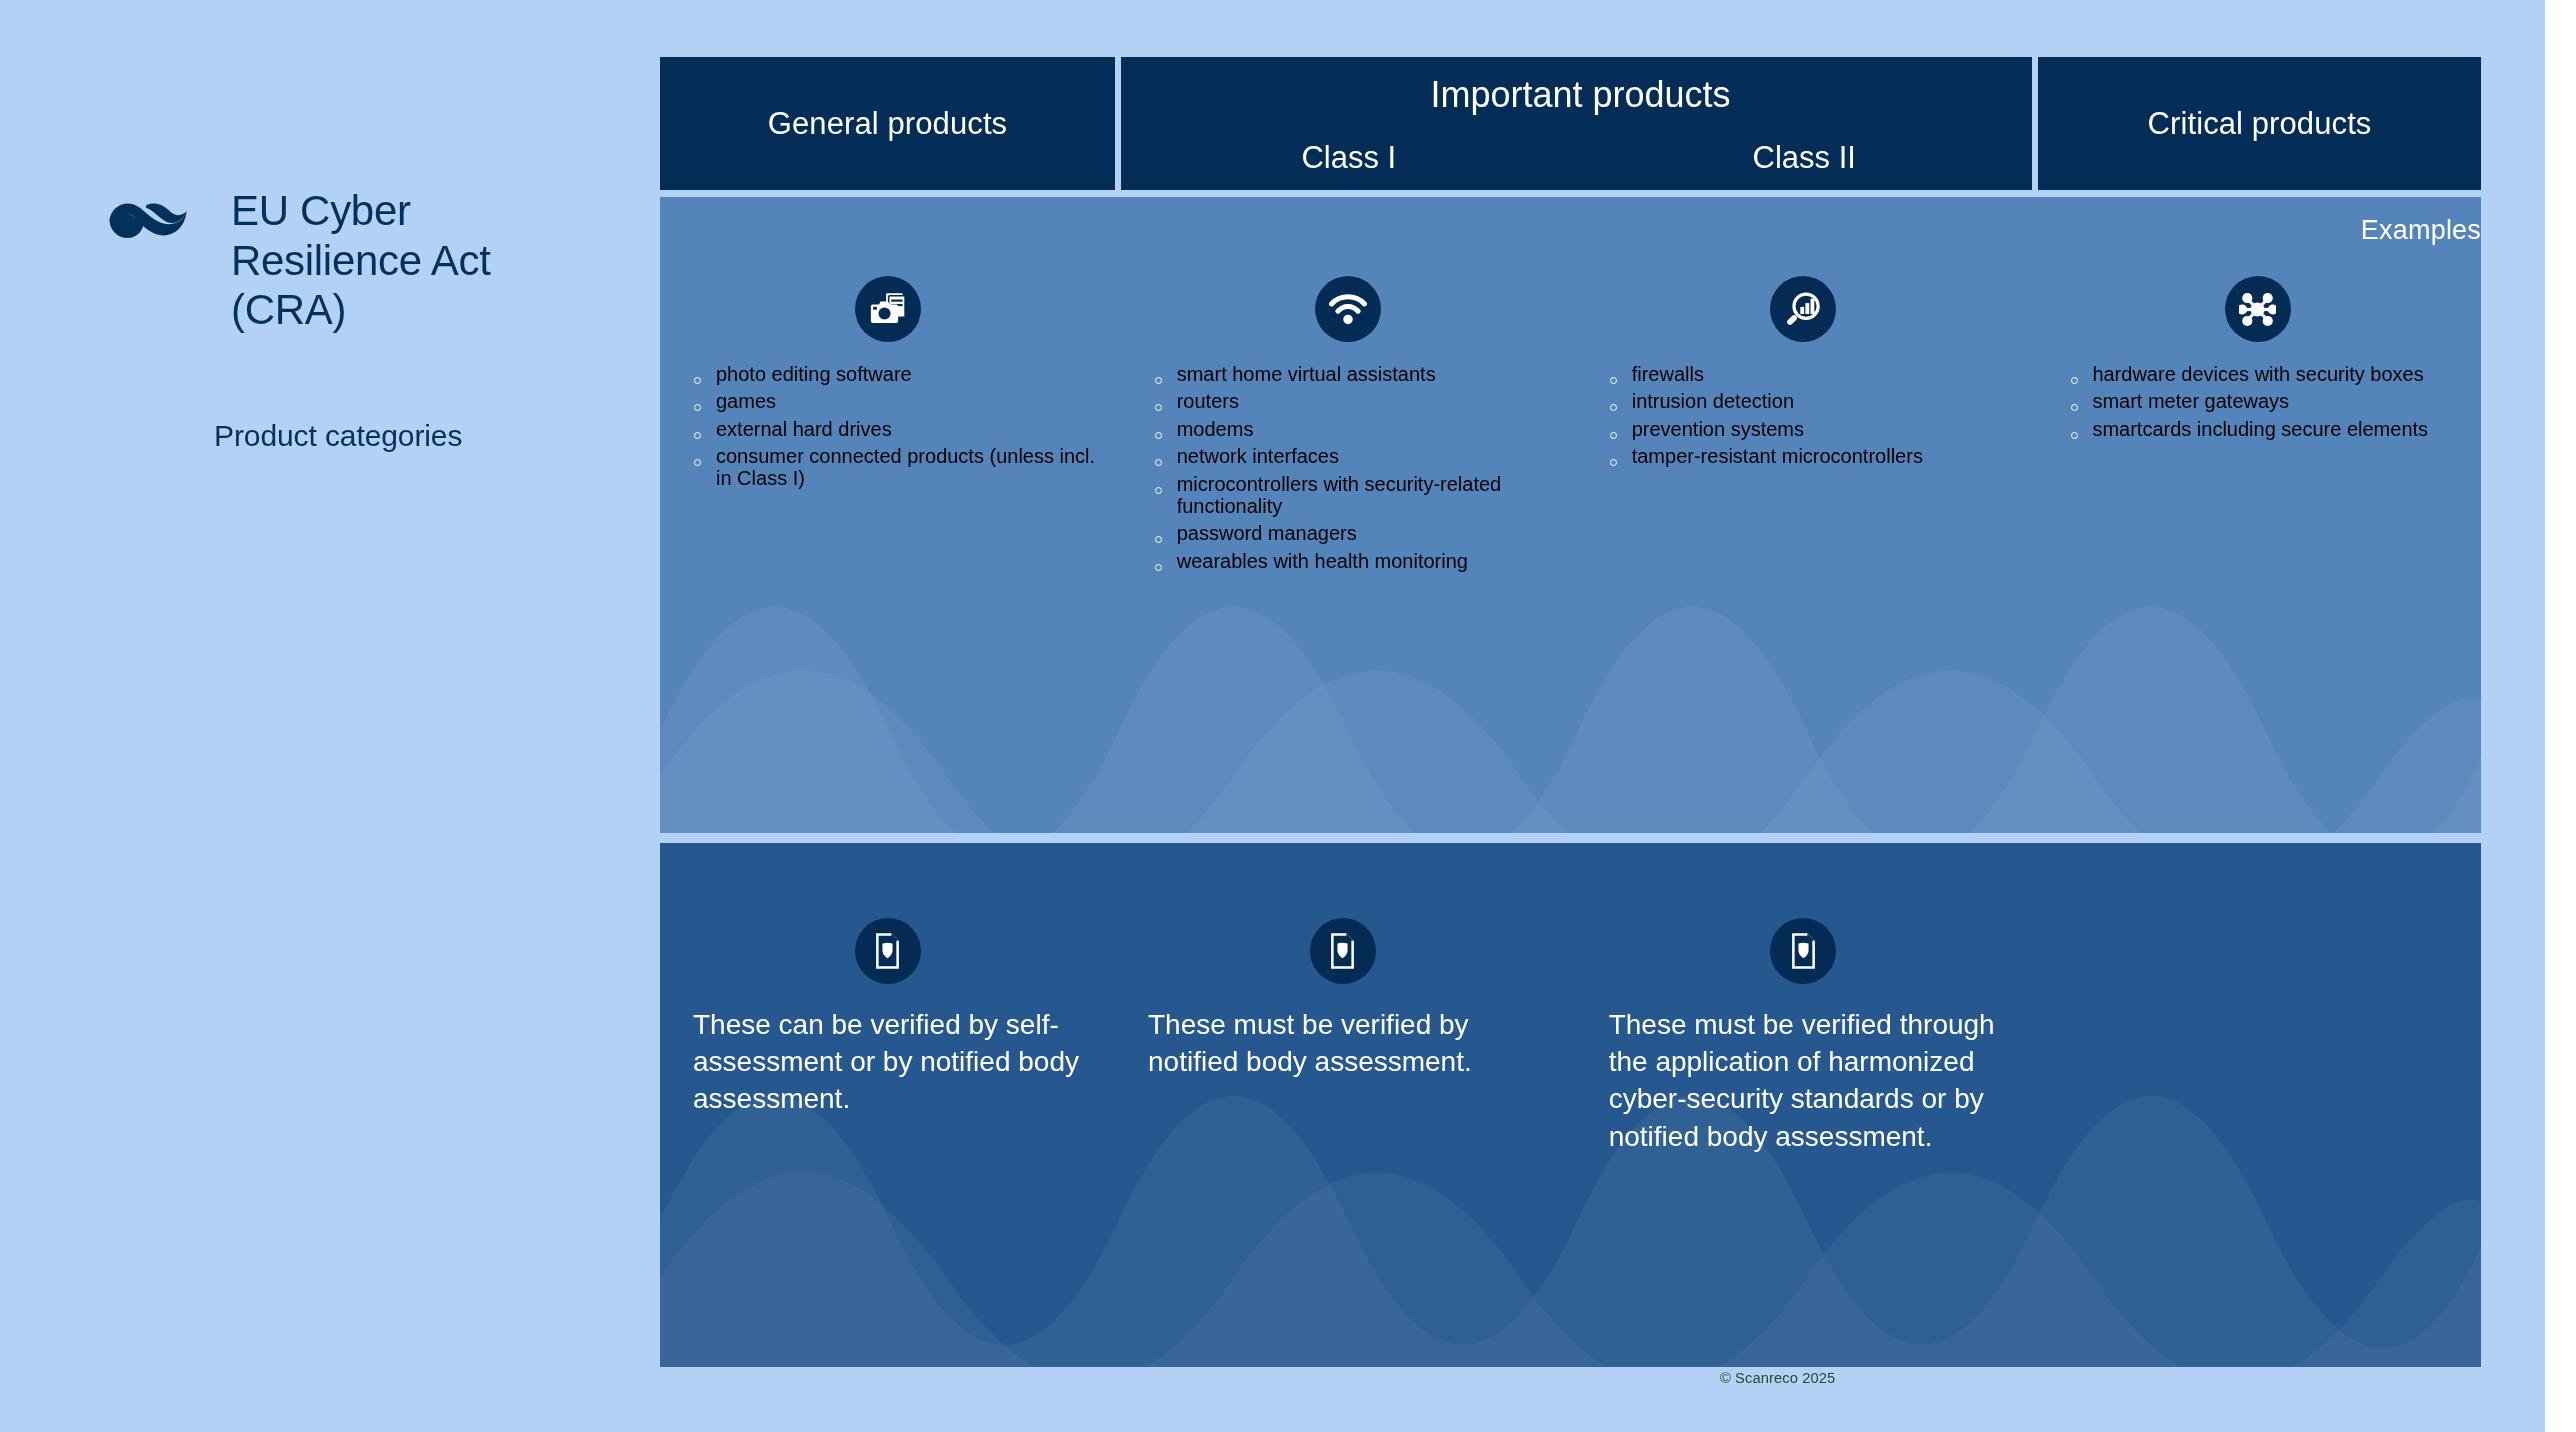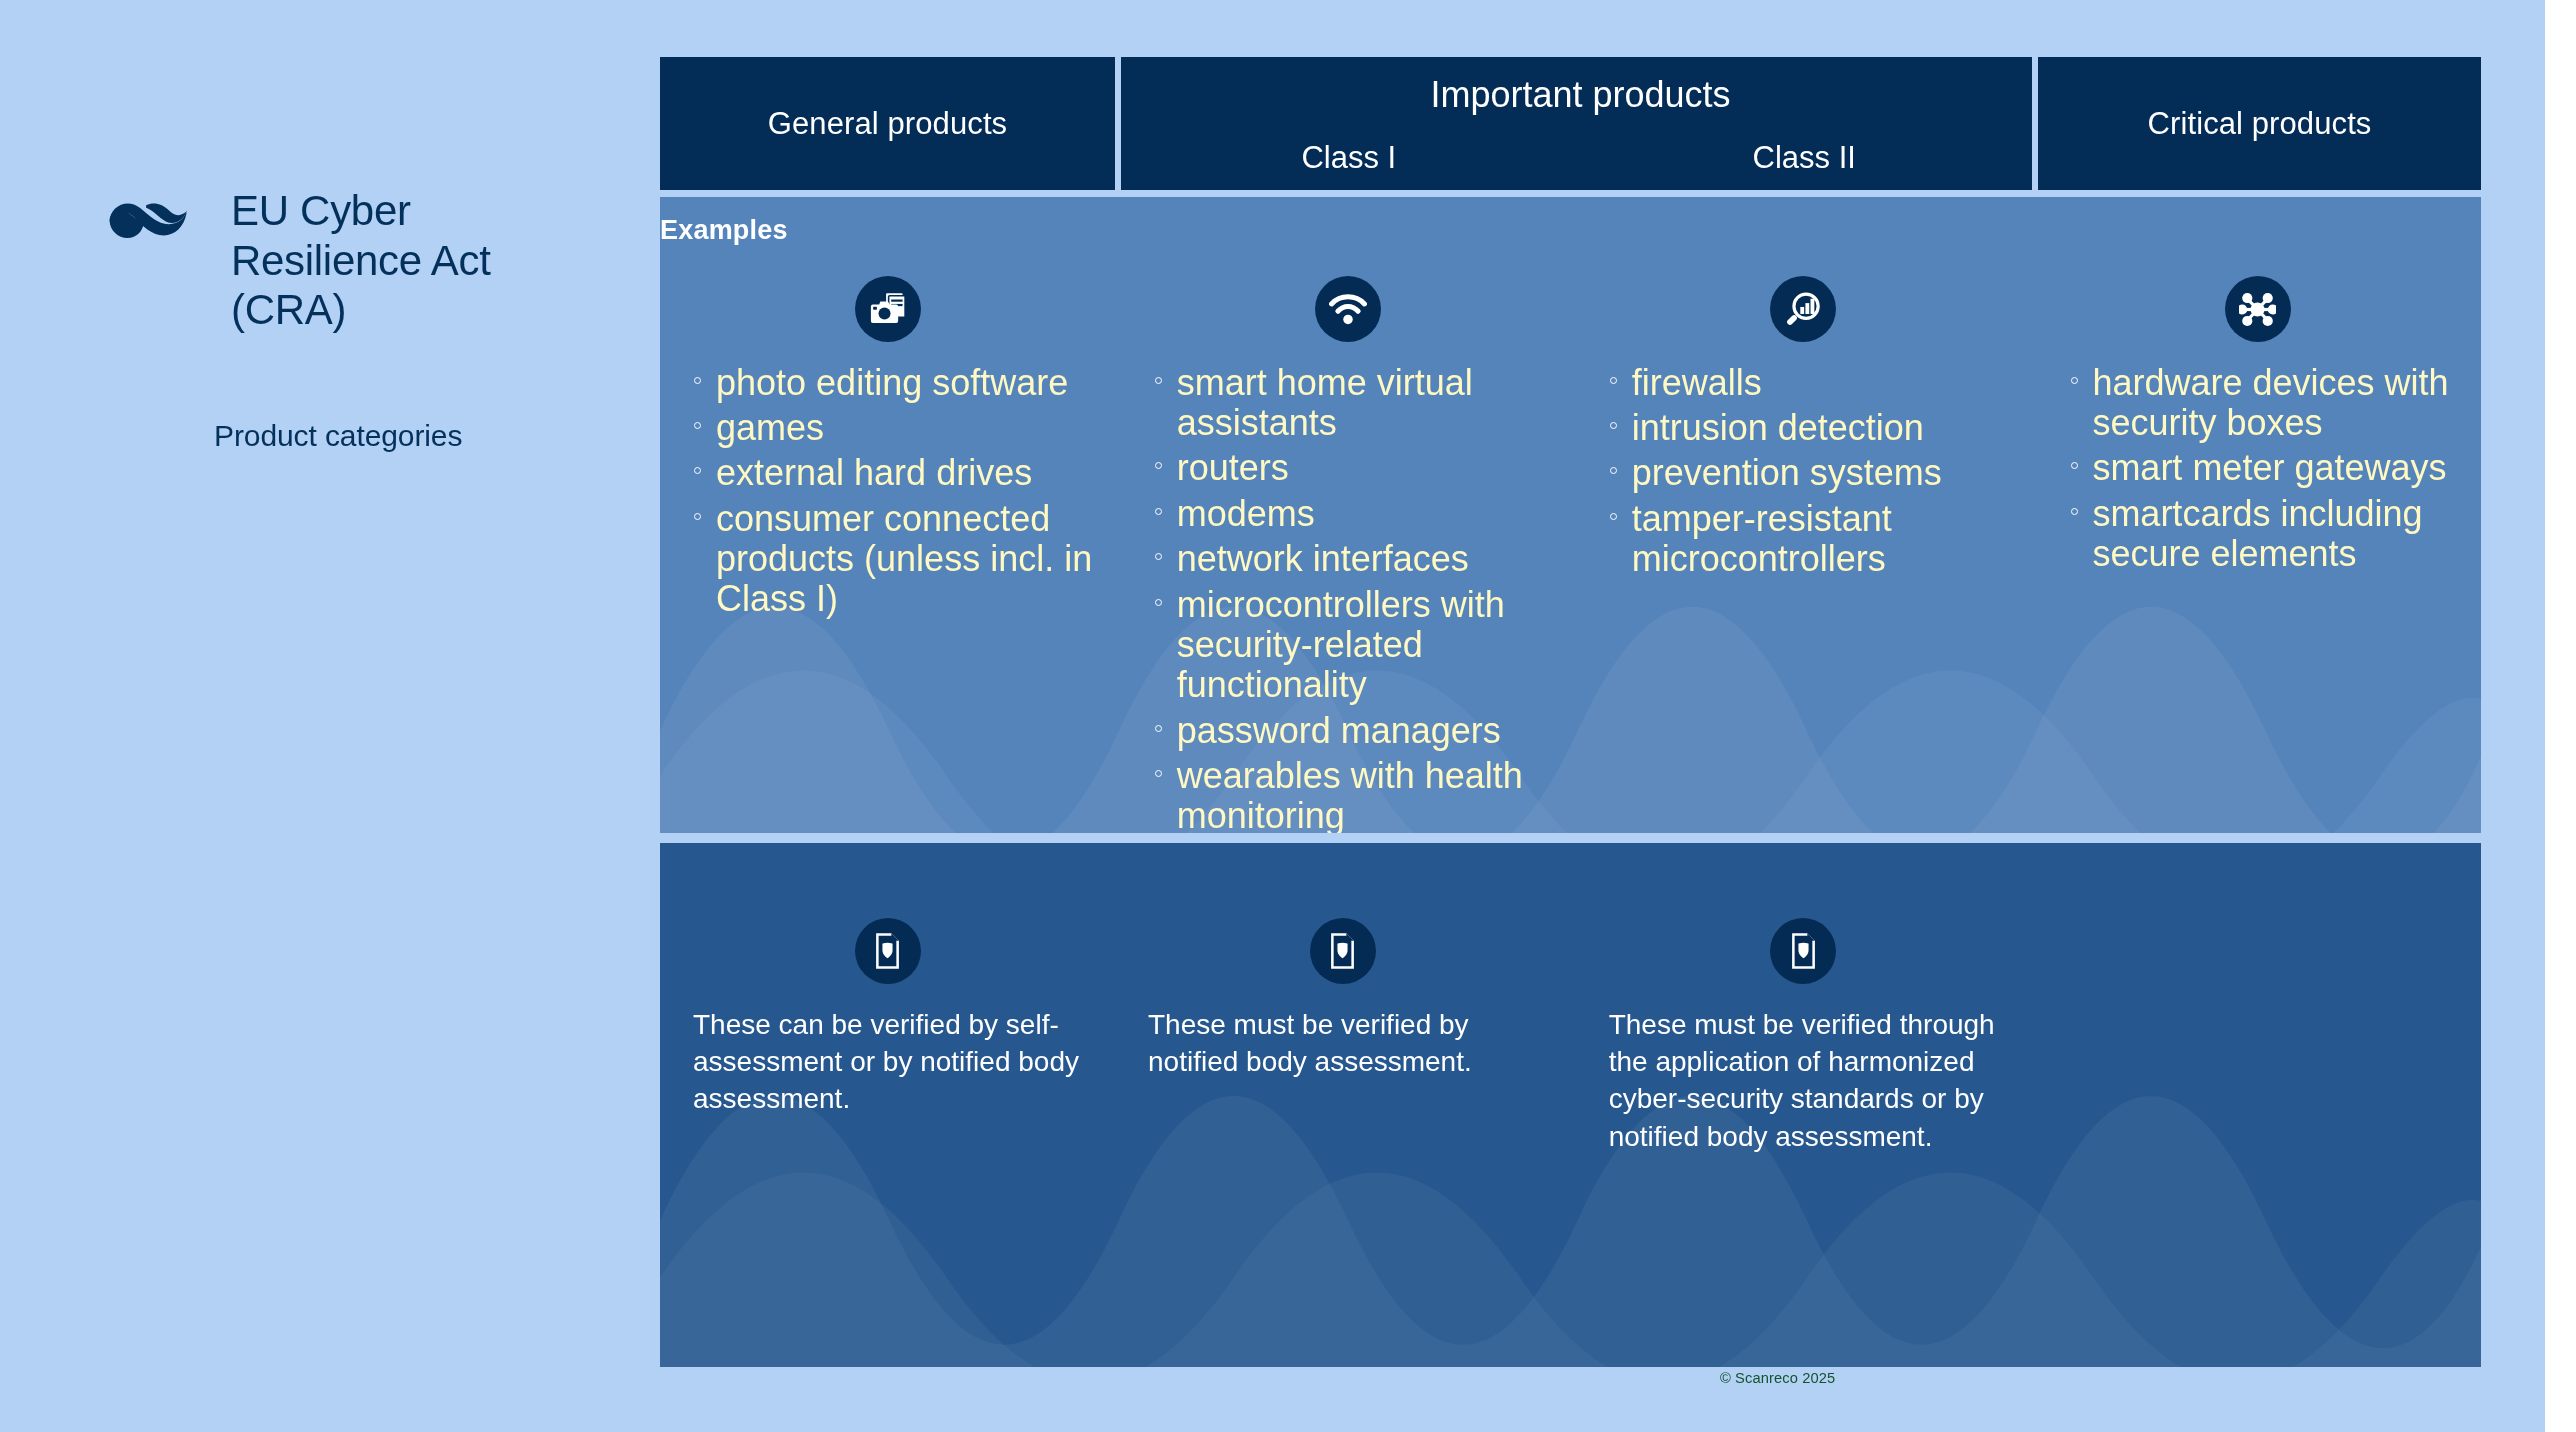--- a/index.html
+++ b/index.html
@@ -138,24 +138,24 @@
     left: 0;
     bottom: 0;
     width: 100%;
     height: 357px;
     opacity: 1;
     pointer-events: none;
   }
   .panel-heading {
     position: absolute;
     left: 0; right: 0;
-    text-align: left;
+    text-align: right;
     color: #ffffff;
     font-size: 27px;
-    font-weight: bold;
+    font-weight: normal;
     letter-spacing: 0.2px;
   }
   .examples-panel .panel-heading { top: 18px; }
   .compliance-panel .panel-heading { top: 18px; }
 
   
   .cols {
     position: absolute;
     left: 0; right: 0;
     display: flex;
@@ -187,22 +187,22 @@
     display: flex;
     align-items: center;
     justify-content: center;
   }
   .icon-badge svg { display: block; }
 
   ul.bullets {
     list-style: none;
     margin: 16.6px 0 0 0;
     padding: 0 19px 0 33px;
-    color: #fef9c3;
-    font-size: 36px;
+    color: #000000;
+    font-size: 20px;
     line-height: 1.12;
   }
   ul.bullets li {
     position: relative;
     padding-left: 23px;
     margin-bottom: 5.1px;
   }
   ul.bullets li::before {
     content: "";
     position: absolute;

